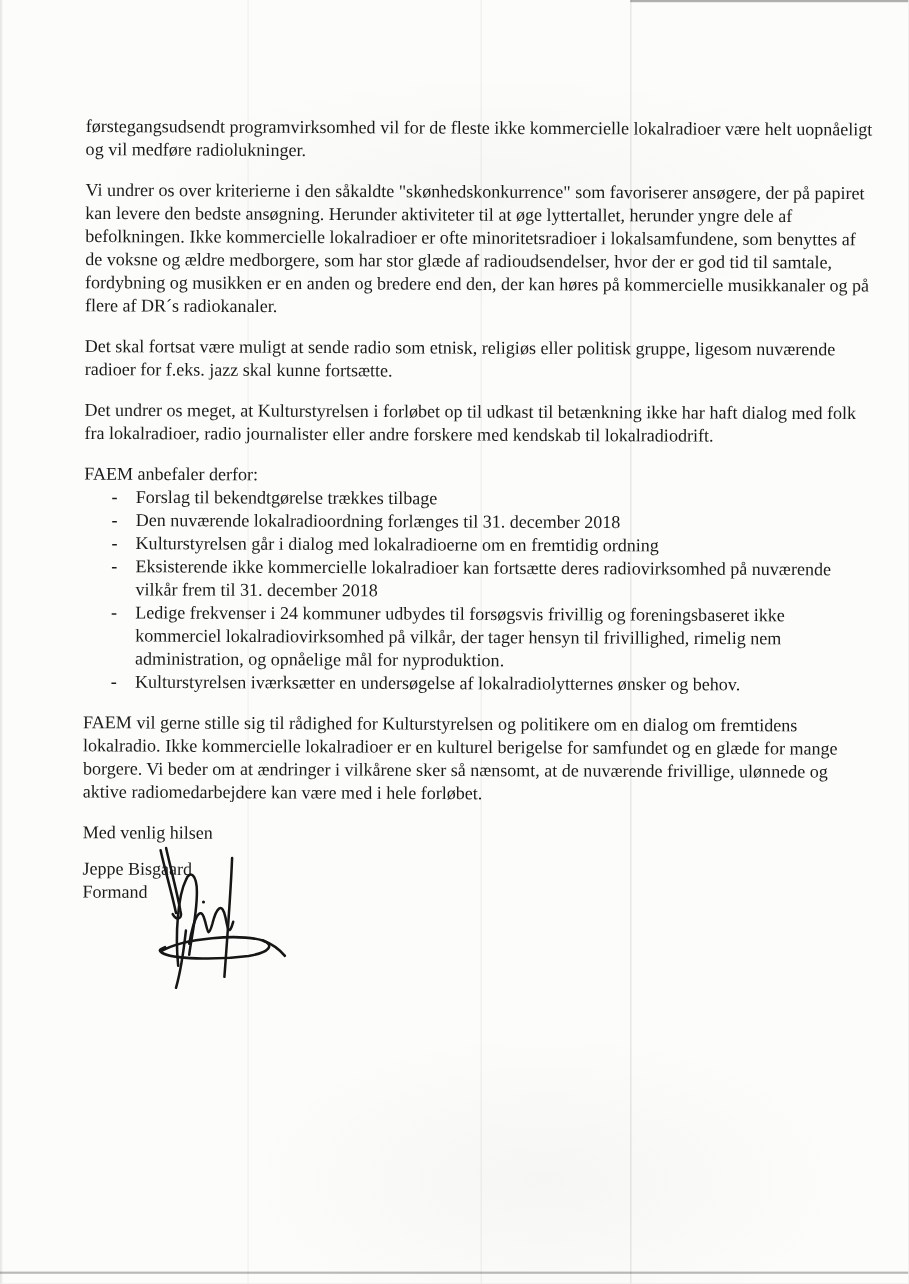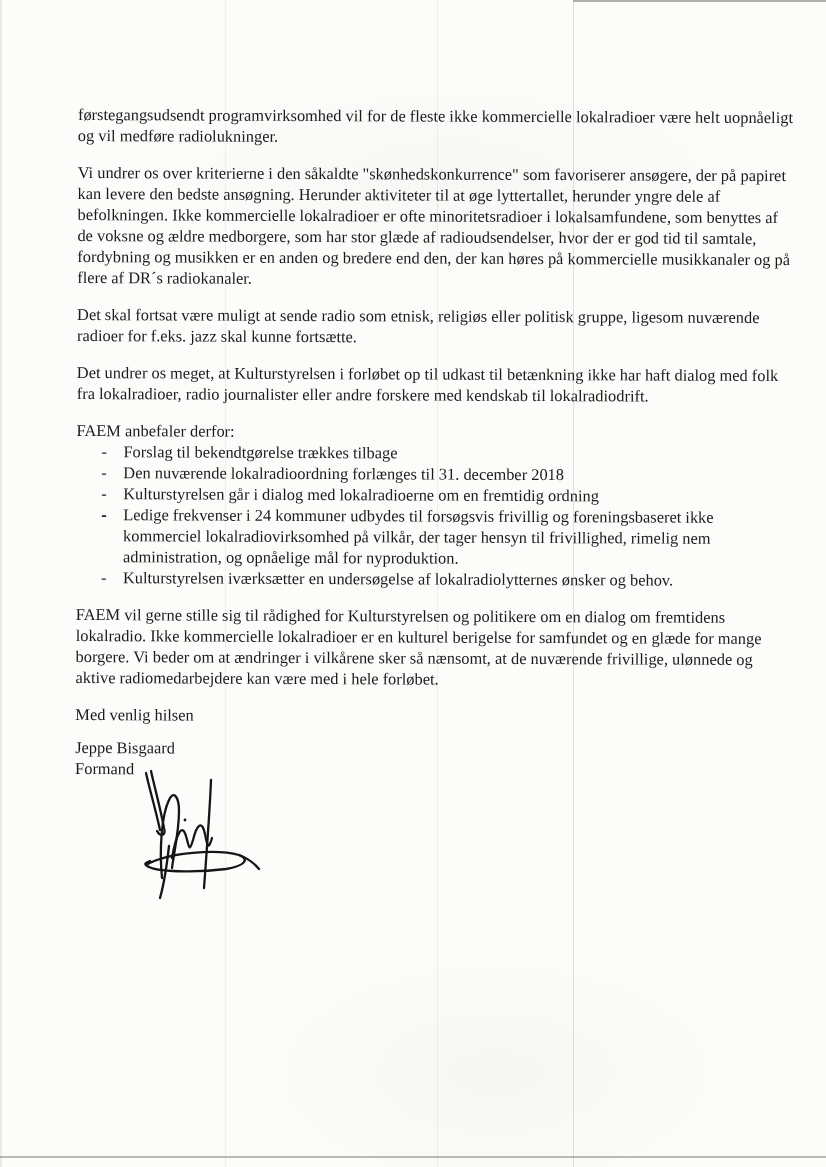--- a/index.html
+++ b/index.html
@@ -84,20 +84,21 @@
       <div class="rec-item">
         <span class="dash">-</span>
         <span>Den nuværende lokalradioordning forlænges til 31. december 2018</span>
       </div>
       <div class="rec-item">
         <span class="dash">-</span>
         <span>Kulturstyrelsen går i dialog med lokalradioerne om en fremtidig ordning</span>
       </div>
       <div class="rec-item">
         <span class="dash">-</span>
+        <span>Eksisterende ikke kommercielle lokalradioer kan fortsætte deres radiovirksomhed på nuværende vilkår frem til 31. december 2018</span>
       </div>
       <div class="rec-item">
         <span class="dash">-</span>
         <span>Ledige frekvenser i 24 kommuner udbydes til forsøgsvis frivillig og foreningsbaseret ikke kommerciel lokalradiovirksomhed på vilkår, der tager hensyn til frivillighed, rimelig nem administration, og opnåelige mål for nyproduktion.</span>
       </div>
       <div class="rec-item">
         <span class="dash">-</span>
         <span>Kulturstyrelsen iværksætter en undersøgelse af lokalradiolytternes ønsker og behov.</span>
       </div>
     </div>

